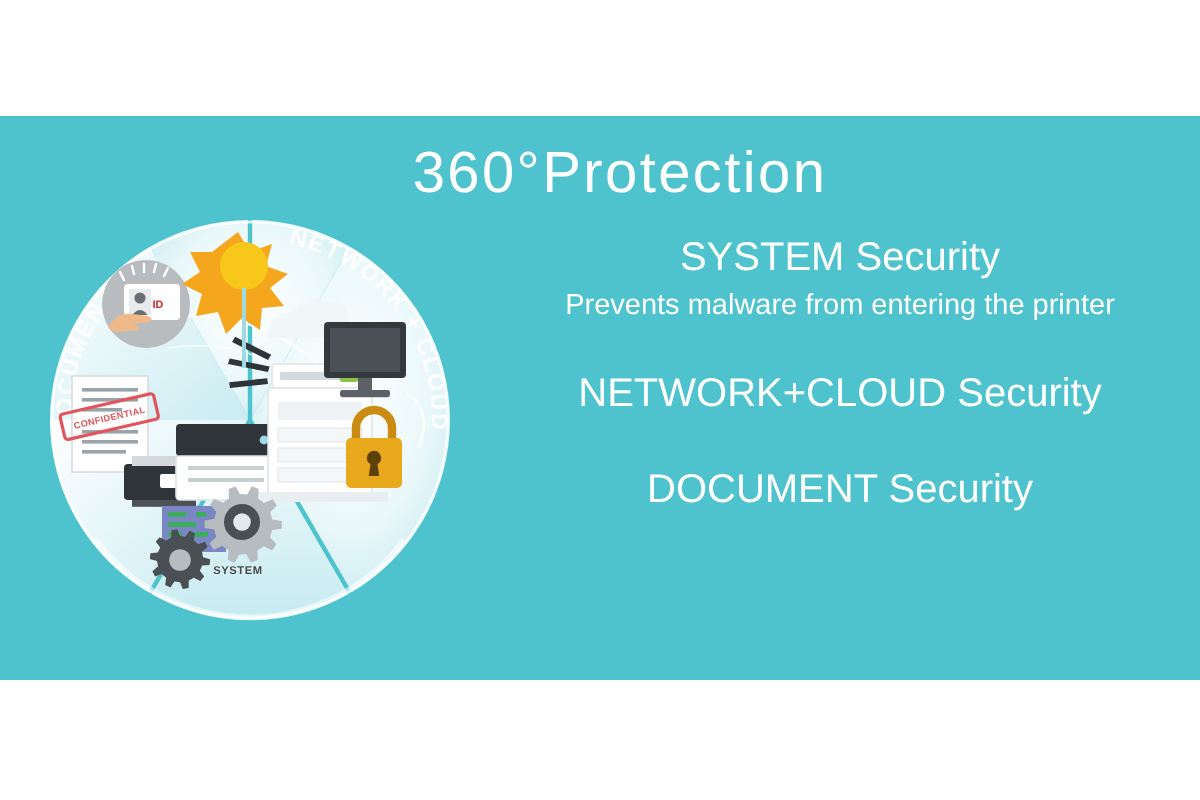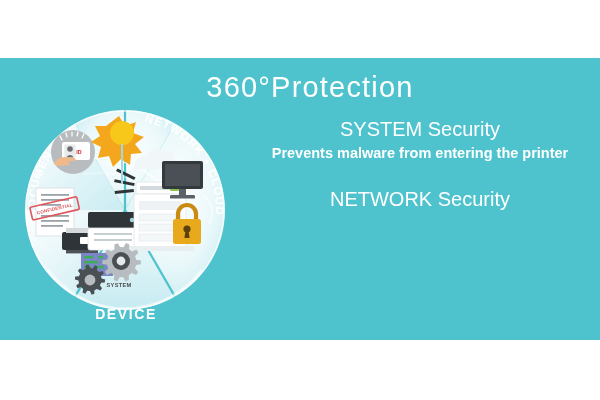--- a/index.html
+++ b/index.html
@@ -12,21 +12,21 @@
 
   
   .title{position:absolute;left:170px;top:71px;width:280px;text-align:center;
          color:#ffffff;font-size:29px;letter-spacing:1.2px;font-weight:400;
          white-space:nowrap;}
 
   
   .textcol{position:absolute;left:242px;top:116px;width:356px;text-align:center;}
   .blk{margin-bottom:13px;}
   .blk .h{color:#ffffff;font-size:20px;font-weight:400;line-height:26px;white-space:nowrap;}
-  .blk .s{color:#ffffff;font-size:14.5px;font-weight:700;line-height:22px;white-space:nowrap;}
+  .blk .s{color:#ffffff;font-size:14.5px;font-weight:400;line-height:22px;white-space:nowrap;}
   .blk.b2{margin-top:20px;}
   .blk.b3{margin-top:22px;}
 
   
   .diagram{position:absolute;left:18px;top:100px;width:216px;height:232px;}
   .diagram svg{display:block;}
 
   .curvelabel{font-size:11.4px;font-weight:bold;fill:#ffffff;letter-spacing:1.1px;}
   .devlabel{position:absolute;left:0;top:206px;width:216px;text-align:center;
             color:#ffffff;font-size:14px;font-weight:bold;letter-spacing:1.6px;}
@@ -214,31 +214,31 @@
         </g>
 
         <g>
           <path d="M 72,168 l 2.8,0.4 l 2,-3.1 l 2.6,1.3 l -0.5,3.6 l 2.2,1.9 l 3.4,-1.2 l 1.3,2.6 l -2.8,2.3 l 0.5,2.8 l 3.6,1 l -0.3,2.9 l -3.7,0.3 l -1.2,2.6 l 2.2,2.9 l -1.9,2.2 l -3.3,-1.6 l -2.5,1.4 l -0.1,3.7 l -2.9,0.5 l -1.4,-3.4 l -2.8,-0.4 l -2,3.1 l -2.6,-1.3 l 0.5,-3.6 l -2.2,-1.9 l -3.4,1.2 l -1.3,-2.6 l 2.8,-2.3 l -0.5,-2.8 l -3.6,-1 l 0.3,-2.9 l 3.7,-0.3 l 1.2,-2.6 l -2.2,-2.9 l 1.9,-2.2 l 3.3,1.6 l 2.5,-1.4 l 0.1,-3.7 l 2.9,-0.5 z" fill="#4a4f53"></path>
           <circle cx="72" cy="180" r="5.4" fill="#b6bcc0"></circle>
         </g>
         <text class="syslabel" x="101" y="187" text-anchor="middle">SYSTEM</text>
       </g>
     </svg>
 
-    <div class="devlabel">DEVICE</div>
   </div>
 
   <div class="textcol">
 
     <div class="blk b1">
       <div class="h">SYSTEM Security</div>
       <div class="s">Prevents malware from entering the printer</div>
     </div>
 
     <div class="blk b2">
+      <div class="h">NETWORK+CLOUD Security</div>
     </div>
 
     <div class="blk b3">
-      <div class="h">NETWORK Security</div>
+      <div class="h">DOCUMENT Security</div>
     </div>
 
   </div>
 </div>
 
 </body></html>

